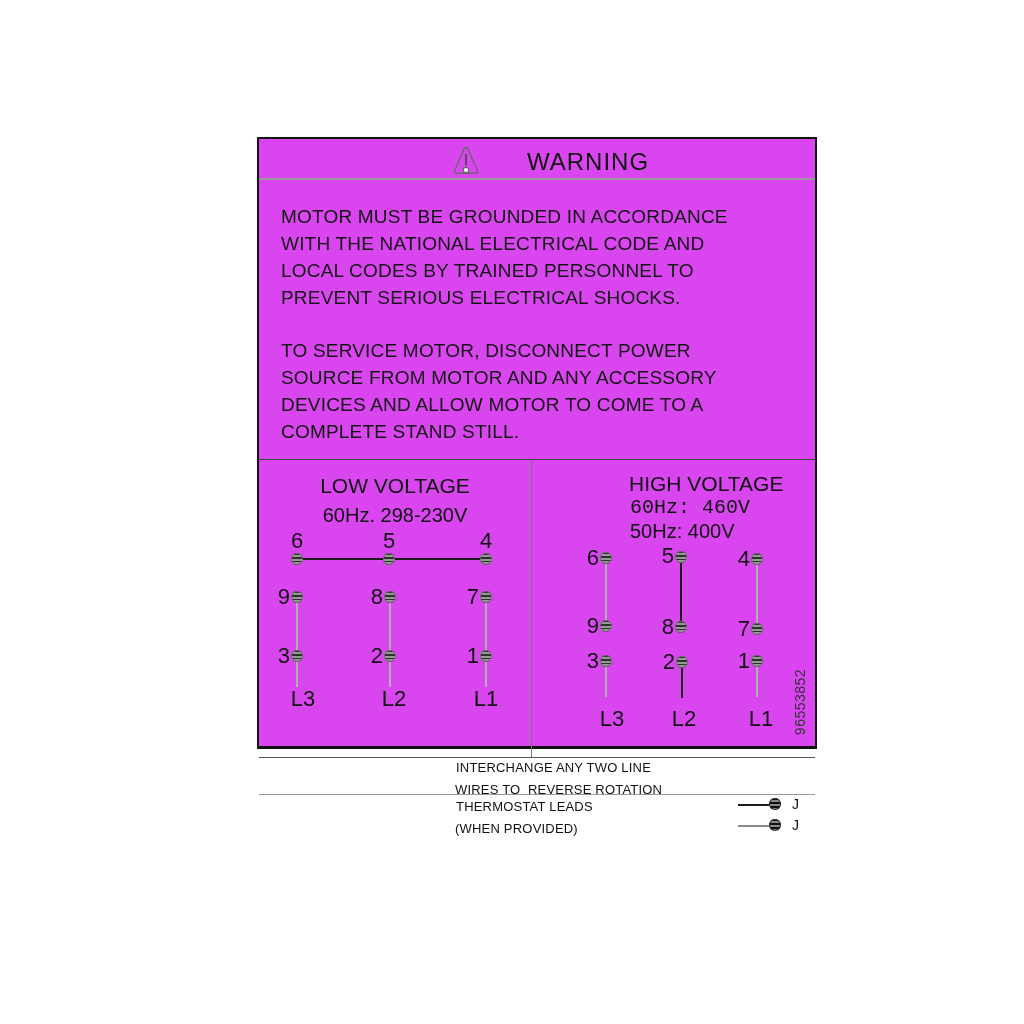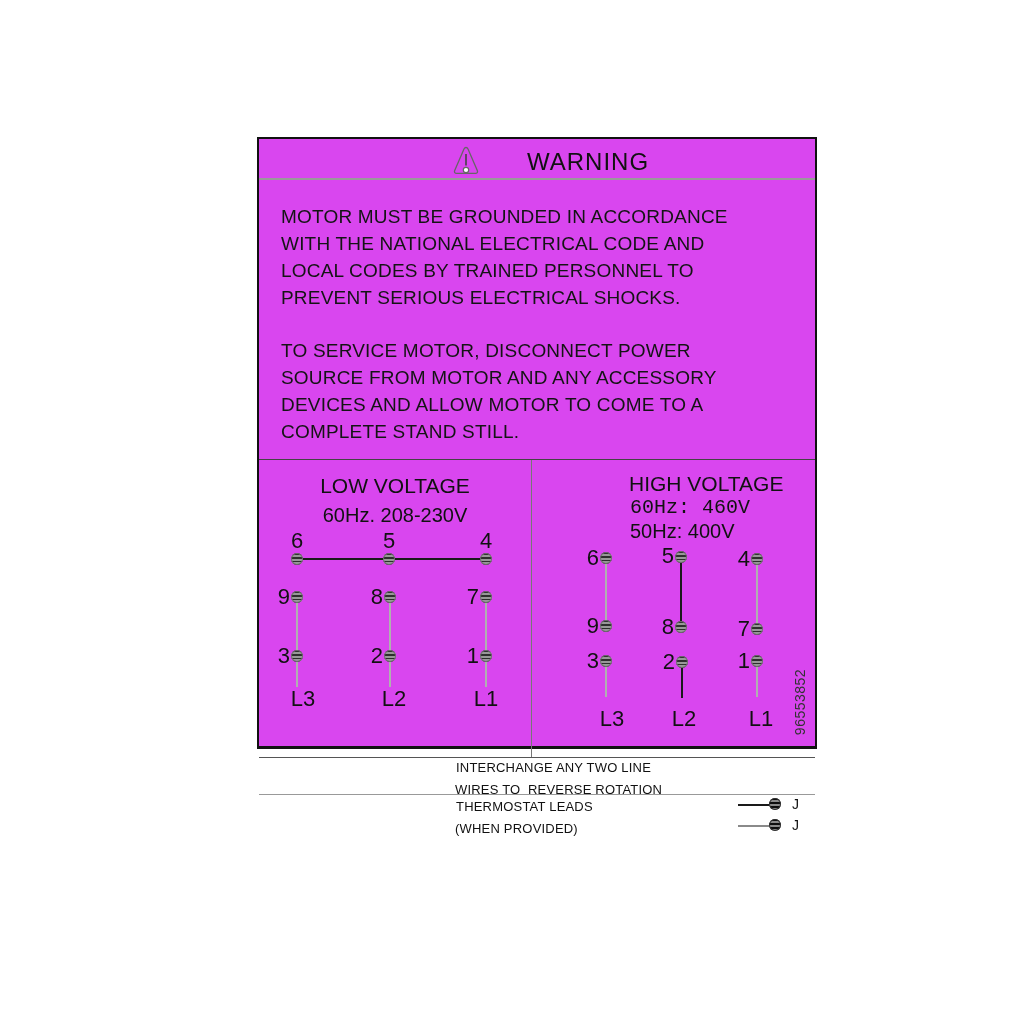--- a/index.html
+++ b/index.html
@@ -71,21 +71,21 @@
         <div>DEVICES AND ALLOW MOTOR TO COME TO A</div>
         <div>COMPLETE STAND STILL.</div>
       </div>
     </div>
   </div>
 
   <div class="diagrams">
 
     <div class="panel-low">
       <div class="vtitle centered" style="top:14px;text-align:center;">LOW VOLTAGE</div>
-      <div class="vsub centered" style="top:44px;">60Hz. 208-230V</div>
+      <div class="vsub centered" style="top:44px;">60Hz. 298-230V</div>
 
       <div class="num c" style="left:23px;top:69px;">6</div>
       <div class="num c" style="left:115px;top:69px;">5</div>
       <div class="num c" style="left:212px;top:69px;">4</div>
 
       <div class="hline" style="left:38px;top:98px;width:189px;"></div>
       <div class="vline" style="left:37px;top:137px;height:90px;"></div>
       <div class="vline" style="left:130px;top:137px;height:90px;"></div>
       <div class="vline" style="left:226px;top:137px;height:90px;"></div>
 

